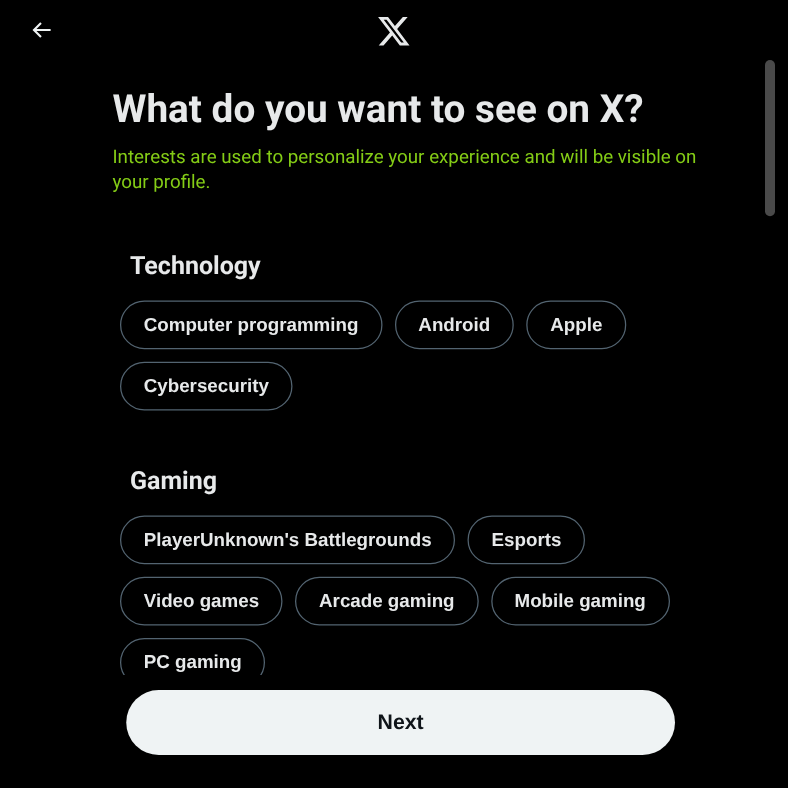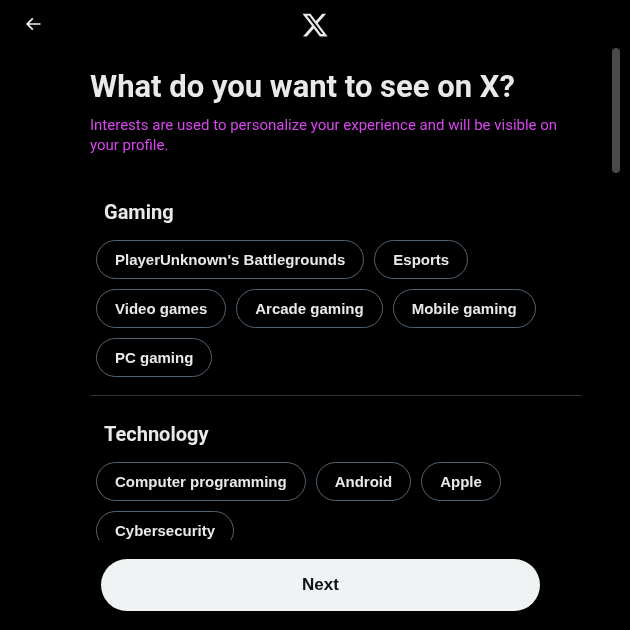--- a/index.html
+++ b/index.html
@@ -63,21 +63,21 @@
     .title {
       font-size: 31px;
       font-weight: 700;
       line-height: 1.2;
       margin-top: 18px;
       margin-bottom: 10px;
       color: #e7e9ea;
     }
     .subtitle {
       font-size: 15px;
-      color: #d946ef;
+      color: #84cc16;
       line-height: 1.35;
       margin-bottom: 28px;
     }
     .category {
       margin-bottom: 10px;
     }
     .category-title {
       font-size: 20px;
       font-weight: 700;
       color: #e7e9ea;
@@ -103,21 +103,21 @@
     }
     .footer {
       position: absolute;
       bottom: 0;
       left: 11px;
       right: 0;
       height: 90px;
       padding: 12px 90px;
       background: #000;
       display: flex;
-      align-items: center;
+      align-items: flex-start;
     }
     .next-btn {
       width: 100%;
       height: 52px;
       border-radius: 9999px;
       background: #eff3f4;
       color: #0f1419;
       font-size: 17px;
       font-weight: 700;
       border: none;
@@ -149,38 +149,38 @@
         <path d="M18.244 2.25h3.308l-7.227 8.26 8.502 11.24H16.17l-5.214-6.817L4.99 21.75H1.68l7.73-8.835L1.254 2.25H8.08l4.713 6.231zm-1.161 17.52h1.833L7.084 4.126H5.117z"></path>
       </svg>
   </div>
 </div>
 
 <div class="content-wrapper">
   <h1 class="title">What do you want to see on X?</h1>
   <p class="subtitle">Interests are used to personalize your experience and will be visible on your profile.</p>
 
   <div class="category">
+    <div class="category-title">Technology</div>
+    <div class="chips" style="border-bottom:none;">
+      <button class="chip">Computer programming</button>
+      <button class="chip">Android</button>
+      <button class="chip">Apple</button>
+      <button class="chip">Cybersecurity</button>
+    </div>
+  </div>
+
+  <div class="category">
     <div class="category-title">Gaming</div>
     <div class="chips">
       <button class="chip">PlayerUnknown's Battlegrounds</button>
       <button class="chip">Esports</button>
       <button class="chip">Video games</button>
       <button class="chip">Arcade gaming</button>
       <button class="chip">Mobile gaming</button>
       <button class="chip">PC gaming</button>
-    </div>
-  </div>
-
-  <div class="category">
-    <div class="category-title">Technology</div>
-    <div class="chips" style="border-bottom:none;">
-      <button class="chip">Computer programming</button>
-      <button class="chip">Android</button>
-      <button class="chip">Apple</button>
-      <button class="chip">Cybersecurity</button>
     </div>
   </div>
 </div>
 
 <div class="scrollbar-visual"></div>
 
 <div class="footer">
   <button class="next-btn">Next</button>
 </div>
 

